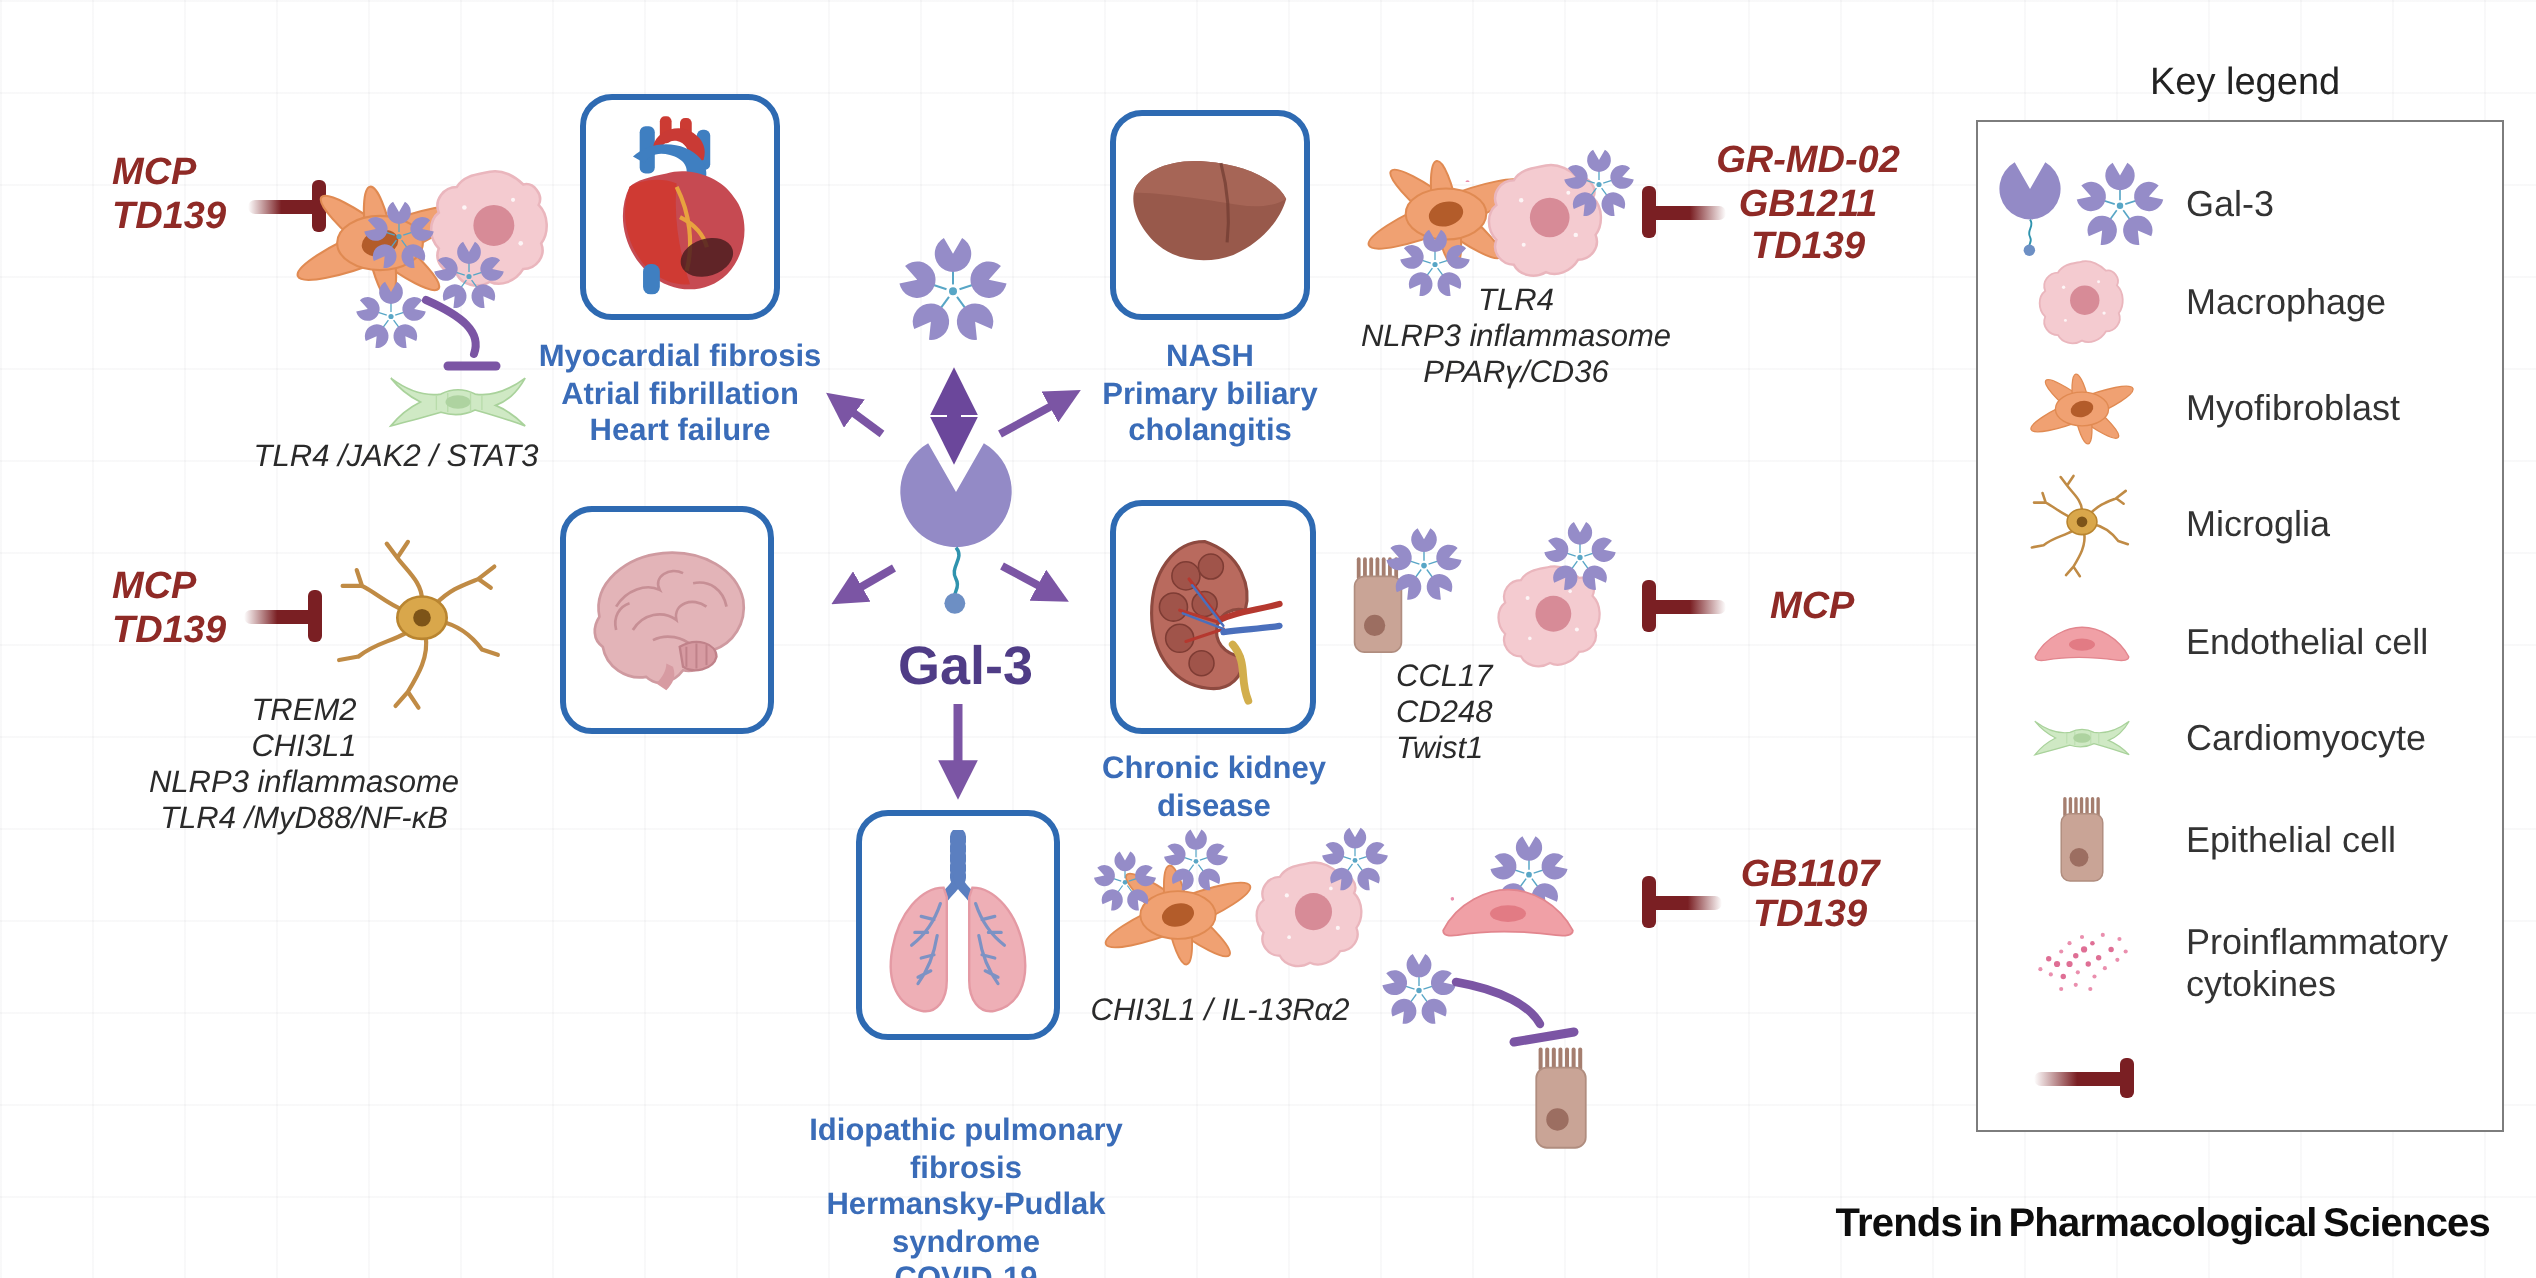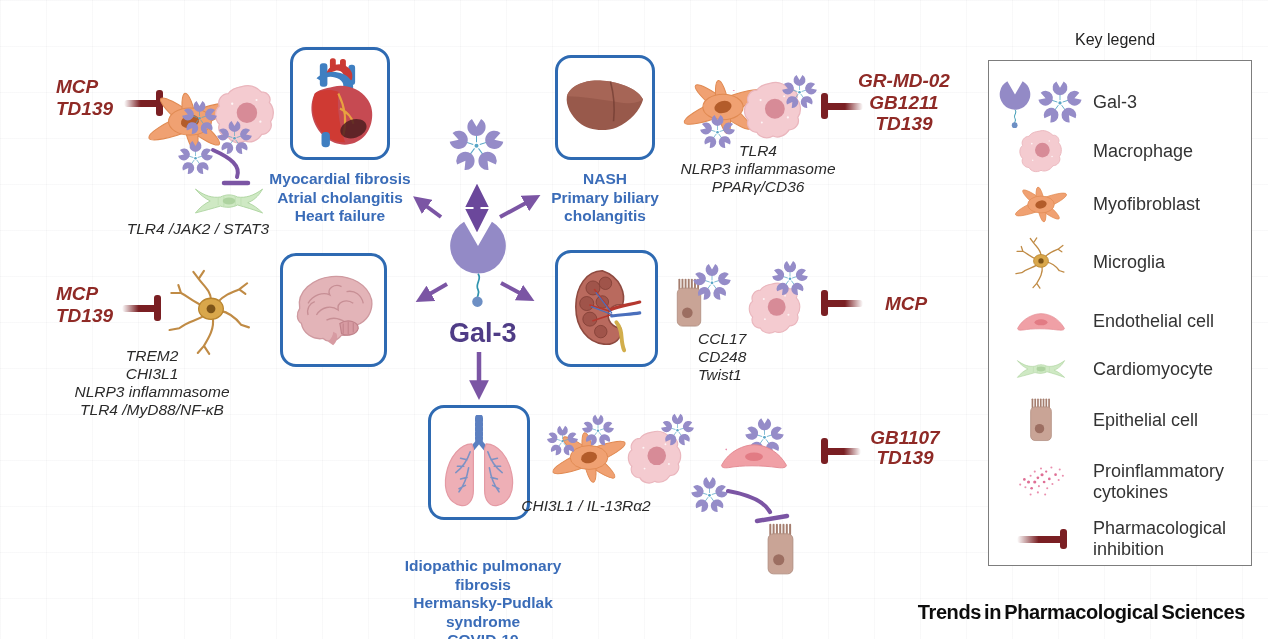--- a/index.html
+++ b/index.html
@@ -25,21 +25,21 @@
         border-radius:16px;display:flex;align-items:center;justify-content:center;}
   
   .tbar{position:absolute;height:26px;}
   .tbar .stem{position:absolute;top:50%;margin-top:-3.5px;height:7px;width:100%;border-radius:4px;}
   .tbar.capright .stem{background:linear-gradient(to left,#7a1f23 55%,rgba(122,31,35,0));}
   .tbar.capleft  .stem{background:linear-gradient(to right,#7a1f23 55%,rgba(122,31,35,0));}
   .tbar .cap{position:absolute;top:0;width:7px;height:100%;border-radius:3px;background:#7a1f23;}
   .tbar.capright .cap{right:-2px;}
   .tbar.capleft .cap{left:-2px;}
   
-  .legend-title{position:absolute;color:#222;font-size:16px;}
+  .legend-title{position:absolute;color:#222;font-size:19px;}
   .legend-box{position:absolute;box-sizing:border-box;background:#fff;border:1.5px solid #7d7d7d;}
   .lrow{position:absolute;left:0;width:100%;display:flex;align-items:center;}
   .licon{width:104px;display:flex;justify-content:center;align-items:center;gap:6px;flex:none;}
   .llabel{color:#333;font-size:18px;line-height:21px;white-space:pre-line;}
   .journal{position:absolute;font-weight:700;font-size:20px;color:#0d0d0d;
         letter-spacing:-0.4px;word-spacing:-2px;}
   svg{display:block;}
 </style>
 </head>
 <body>
@@ -268,21 +268,21 @@
   <svg class="abs" style="left:192px;top:181px" width="74" height="40">
       <use href="#sym-cardiomyocyte"></use>
     </svg>
   <div class="mediator" style="left:118px;top:220px;width:160px">TLR4 /JAK2 / STAT3</div>
   <div class="obox" style="left:290px;top:47px;width:100px;height:113px">
     <svg width="84" height="91">
         <use href="#sym-heart"></use>
       </svg>
   </div>
   <div class="disease" style="left:255px;top:170px;width:170px">Myocardial fibrosis
-Atrial cholangitis
+Atrial fibrillation
 Heart failure</div>
 
   <svg class="abs" style="left:448px;top:116px" width="57" height="57">
       <use href="#sym-pentamer"></use>
     </svg>
   <svg class="abs" style="left:449px;top:214px" width="58" height="93">
       <use href="#sym-monomer"></use>
     </svg>
   <div class="hub-label" style="left:449px;top:318px">Gal-3</div>
 
@@ -340,20 +340,21 @@
     <svg width="92" height="84">
         <use href="#sym-brain"></use>
       </svg>
   </div>
 
   <div class="obox" style="left:555px;top:250px;width:103px;height:117px">
     <svg width="78" height="92">
         <use href="#sym-kidney"></use>
       </svg>
   </div>
+  <div class="disease" style="left:523px;top:376px;width:168px">Chronic kidney disease</div>
   <svg class="abs" style="left:672px;top:277px" width="34" height="53">
       <use href="#sym-epithelial"></use>
     </svg>
   <svg class="abs" style="left:692px;top:262px" width="40" height="40">
       <use href="#sym-pentamer"></use>
     </svg>
   <svg class="abs" style="left:747px;top:280px" width="56" height="56">
       <use href="#sym-macrophage"></use>
     </svg>
   <svg class="abs" style="left:771px;top:259px" width="38" height="38">
@@ -384,21 +385,21 @@
     </svg>
   <svg class="abs" style="left:546px;top:424px" width="33" height="33">
       <use href="#sym-pentamer"></use>
     </svg>
   <svg class="abs" style="left:626px;top:428px" width="58" height="58">
       <use href="#sym-macrophage"></use>
     </svg>
   <svg class="abs" style="left:660px;top:412px" width="35" height="35">
       <use href="#sym-pentamer"></use>
     </svg>
-  <div class="mediator" style="left:511px;top:497px;width:150px">CHI3L1 / IL-13Rα2</div>
+  <div class="mediator" style="left:535px;top:497px;width:150px">CHI3L1 / IL-13Rα2</div>
   <svg class="abs" style="left:683px;top:438px" width="44" height="52">
       <use href="#sym-cytokines" transform="rotate(60 50 50)"></use>
     </svg>
   <svg class="abs" style="left:744px;top:416px" width="41" height="41">
       <use href="#sym-pentamer"></use>
     </svg>
   <svg class="abs" style="left:718px;top:440px" width="72" height="30">
       <use href="#sym-endothelial"></use>
     </svg>
   <svg class="abs" style="left:690px;top:475px" width="39" height="39">
@@ -510,20 +511,18 @@
 cytokines</span>
     </div>
 
     <div class="lrow" style="top:456px;height:44px">
       <span class="licon">
         <span class="tbar capright" style="position:relative;width:48px;height:20px;display:inline-block">
             <span class="stem"></span>
             <span class="cap"></span>
           </span>
       </span>
-      <span class="llabel">Pharmacological
-inhibition</span>
     </div>
   </div>
 
   <div class="journal" style="right:23px;top:601px">Trends in Pharmacological Sciences</div>
 
 </div>
 
 </body></html>

